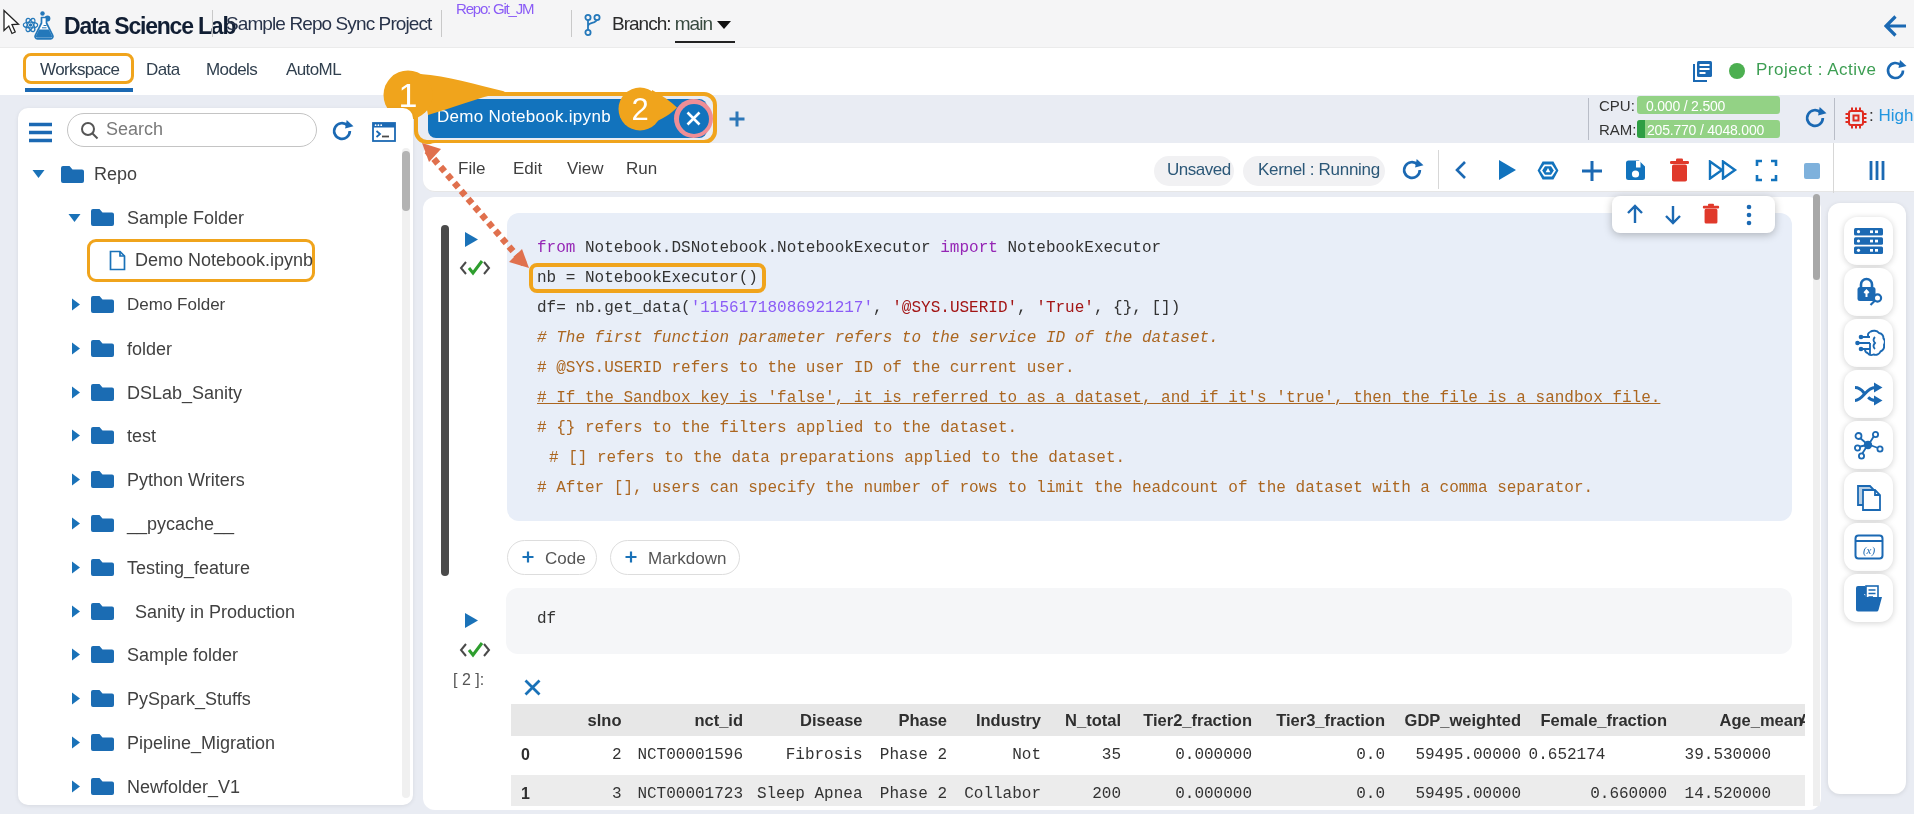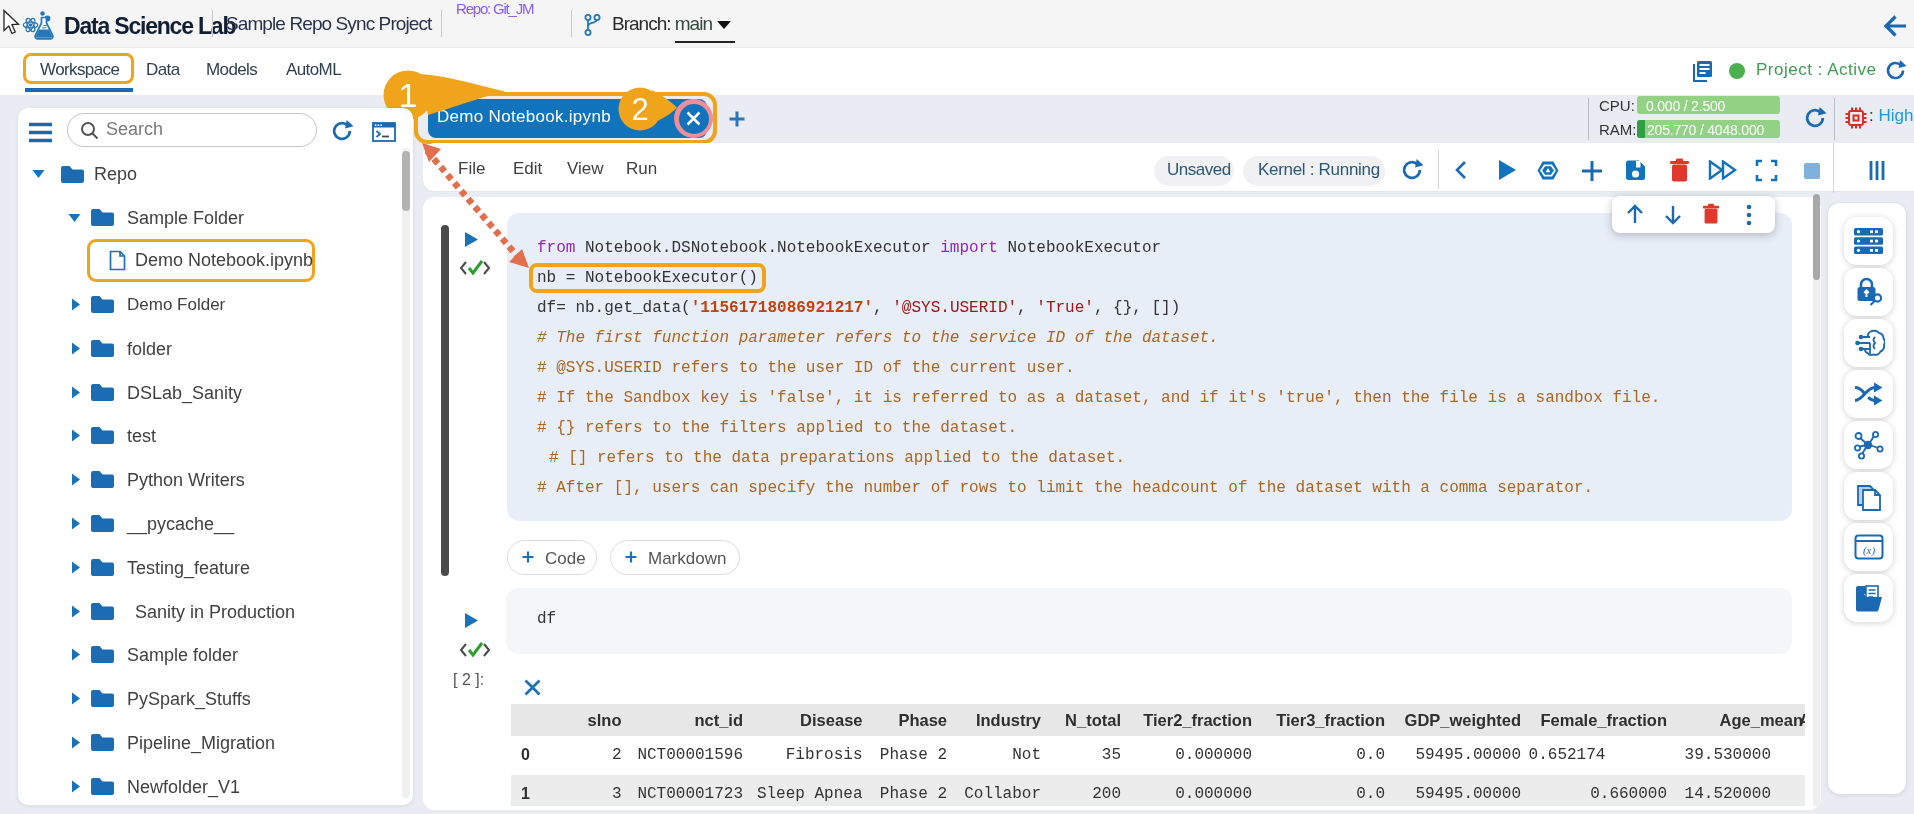--- a/index.html
+++ b/index.html
@@ -354,24 +354,24 @@
   <div class="abs" style="left:459px;top:258px;width:32px;height:20px;">
     <svg width="32" height="20" viewBox="0 0 32 20">
       <path d="M7 4 L2 10 L7 16" stroke="#4a4a4a" stroke-width="2" fill="none"></path>
       <path d="M25 4 L30 10 L25 16" stroke="#4a4a4a" stroke-width="2" fill="none"></path>
       <path d="M10 10 L14 15 L23 3" stroke="#2e9e2e" stroke-width="3" fill="none"></path>
     </svg>
   </div>
 
   <div id="code" class="abs mono" style="left:537px;top:233px;font-size:16px;line-height:30px;white-space:pre;color:#333;"><span><span style="color:#9526b5;">from</span> Notebook.DSNotebook.NotebookExecutor <span style="color:#9526b5;">import</span> NotebookExecutor</span>
 <span>nb = NotebookExecutor()</span>
-<span>df= nb.get_data(<span style="color:#c2410c;font-weight:bold;">'11561718086921217'</span>, <span style="color:#a31515;">'@SYS.USERID'</span>, <span style="color:#a31515;">'True'</span>, {}, [])</span>
+<span>df= nb.get_data(<span style="color:#8b5cf6;">'11561718086921217'</span>, <span style="color:#a31515;">'@SYS.USERID'</span>, <span style="color:#a31515;">'True'</span>, {}, [])</span>
 <span style="color:#ab6620;font-style:italic;"># The first function parameter refers to the service ID of the dataset.</span>
 <span style="color:#ab6620;"># @SYS.USERID refers to the user ID of the current user.</span>
-<span style="color:#ab6620;"># If the Sandbox key is 'false', it is referred to as a dataset, and if it's 'true', then the file is a sandbox file.</span>
+<span style="color:#ab6620;text-decoration:underline;"># If the Sandbox key is 'false', it is referred to as a dataset, and if it's 'true', then the file is a sandbox file.</span>
 <span style="color:#ab6620;"># {} refers to the filters applied to the dataset.</span>
 <span style="color:#ab6620;margin-left:12px;"># [] refers to the data preparations applied to the dataset.</span>
 <span style="color:#ab6620;"># After [], users can specify the number of rows to limit the headcount of the dataset with a comma separator.</span></div>
 
   <div class="abs" style="left:529px;top:263px;width:237px;height:30px;border:4px solid #f0a41c;border-radius:8px;"></div>
 
   <svg class="abs" style="left:405px;top:140px;" width="140" height="135" viewBox="0 0 140 135">
     <line x1="22" y1="11" x2="119" y2="124" stroke="#e0704d" stroke-width="6.5" stroke-dasharray="6 4.5"></line>
     <polygon points="17,3 36,9 24,22" fill="#e0704d"></polygon>
     <polygon points="124,128 104,122 117,109" fill="#e0704d"></polygon>

